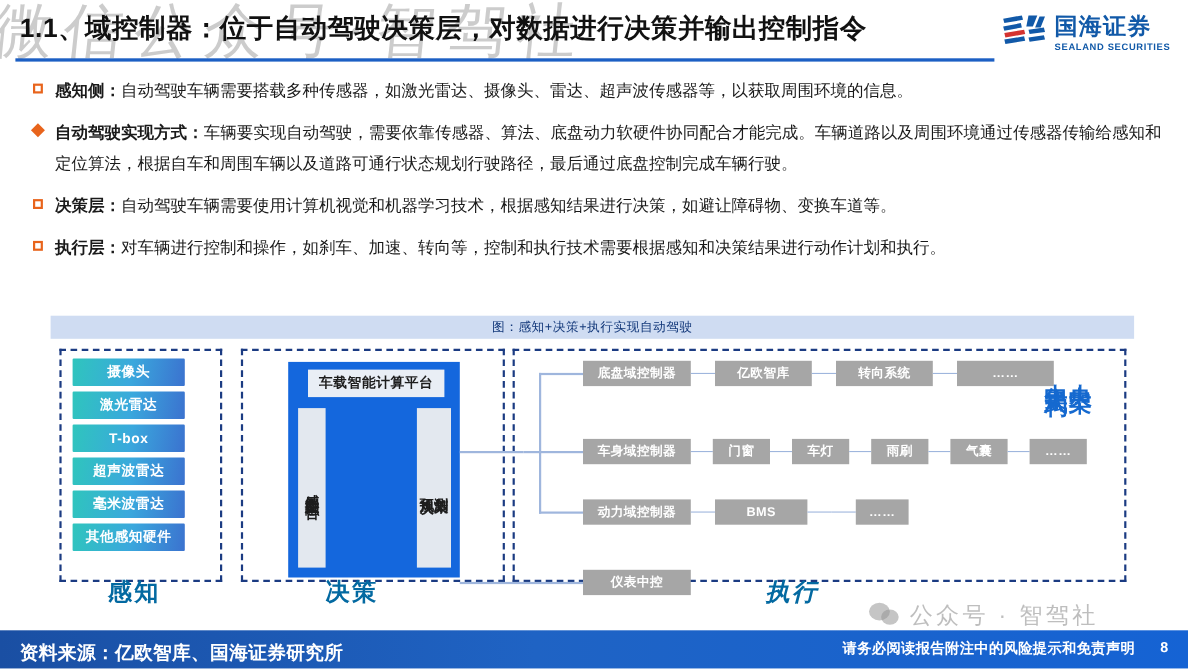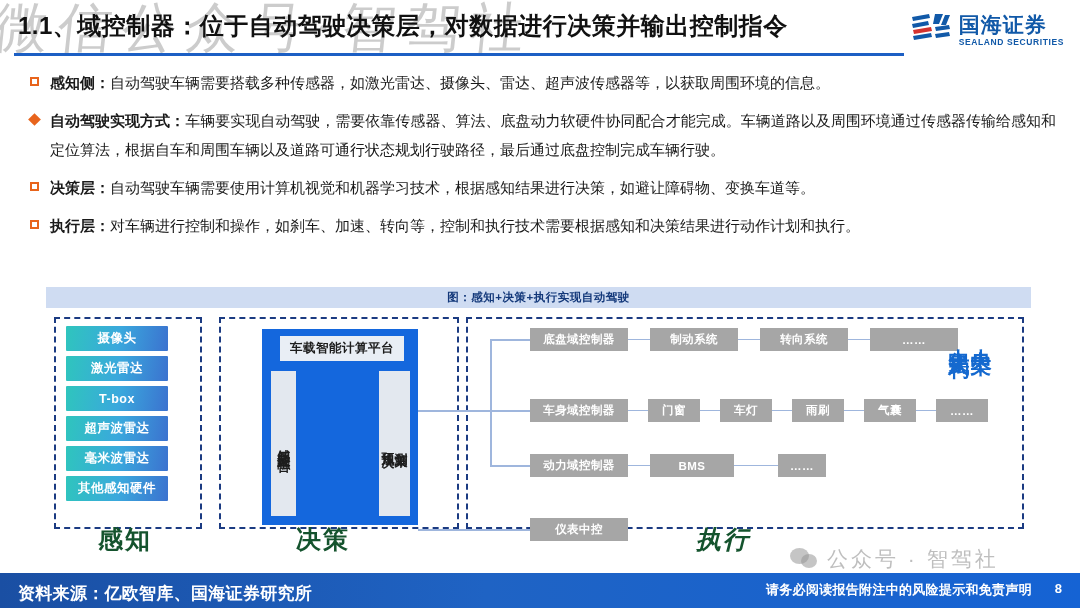--- a/index.html
+++ b/index.html
@@ -118,38 +118,38 @@
     width: 985px; height: 272px;
     z-index: 2;
   }
   .fig-caption {
     position: absolute;
     left: 0; top: 0;
     width: 985px; height: 21px;
     background: #cfdcf2;
     color: #13387a;
     font-size: 11.5px;
-    font-weight: bold;
+    font-weight: normal;
     display: flex; align-items: center; justify-content: center;
     letter-spacing: 0.5px;
   }
 
   
   .zone {
     position: absolute;
     border: 2.5px dashed #1b3b82;
   }
   .zone-perception { left: 8px;   top: 30px; width: 148px; height: 212px; }
   .zone-decision   { left: 173px; top: 30px; width: 240px; height: 212px; }
   .zone-execution  { left: 420px; top: 30px; width: 558px; height: 212px; }
 
   .zone-label {
     position: absolute;
-    font-size: 25px; font-weight: bold;
-    color: #14532d;
+    font-size: 22px; font-weight: bold;
+    color: #0369a1;
     letter-spacing: 2px;
   }
   .lbl-perception { left: 52px;  top: 236px; }
   .lbl-decision   { left: 250px; top: 236px; }
   .lbl-execution  { left: 650px; top: 236px; font-style: italic; }
 
   
   .sensor-stack {
     position: absolute;
     left: 20px; top: 39px;
@@ -401,21 +401,21 @@
     <div class="conn" style="left:372px; top:123px; width:58px; height:1.5px;"></div>
     <div class="conn" style="left:444px; top:52px;  width:1.5px; height:128px;"></div>
     <div class="conn" style="left:444px; top:52px;  width:42px; height:1.5px;"></div>
     <div class="conn" style="left:430px; top:123px; width:56px; height:1.5px;"></div>
     <div class="conn" style="left:444px; top:178px; width:42px; height:1.5px;"></div>
     <div class="conn" style="left:372px; top:242px; width:114px; height:1.5px;"></div>
 
     <div class="exec-row r1">
       <div class="exec-box" style="width:98px">底盘域控制器</div>
       <div class="exec-link" style="width:22px"></div>
-      <div class="exec-box" style="width:88px">制动系统</div>
+      <div class="exec-box" style="width:88px">亿欧智库</div>
       <div class="exec-link" style="width:22px"></div>
       <div class="exec-box" style="width:88px">转向系统</div>
       <div class="exec-link" style="width:22px"></div>
       <div class="exec-box" style="width:88px">……</div>
     </div>
 
     <div class="exec-row r2">
       <div class="exec-box" style="width:98px">车身域控制器</div>
       <div class="exec-link" style="width:20px"></div>
       <div class="exec-box" style="width:52px">门窗</div>

